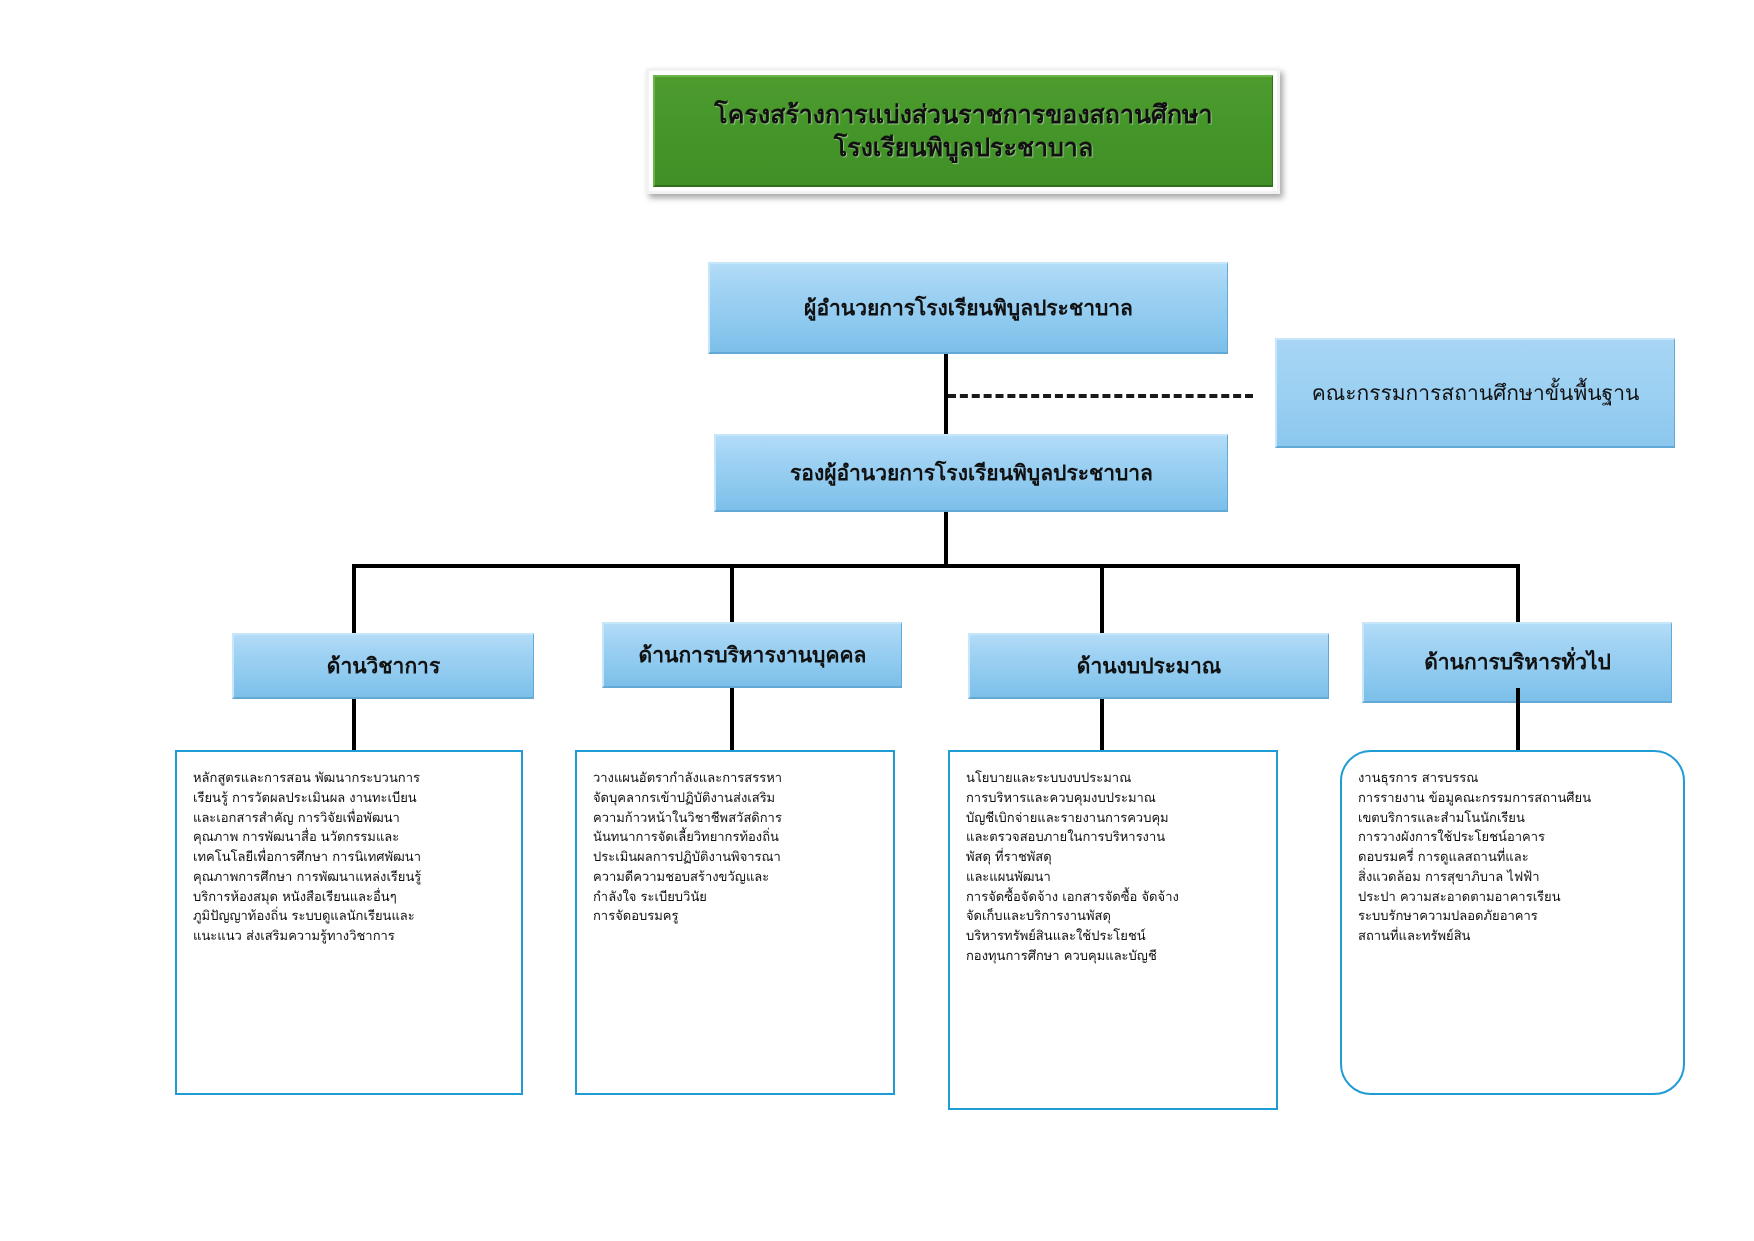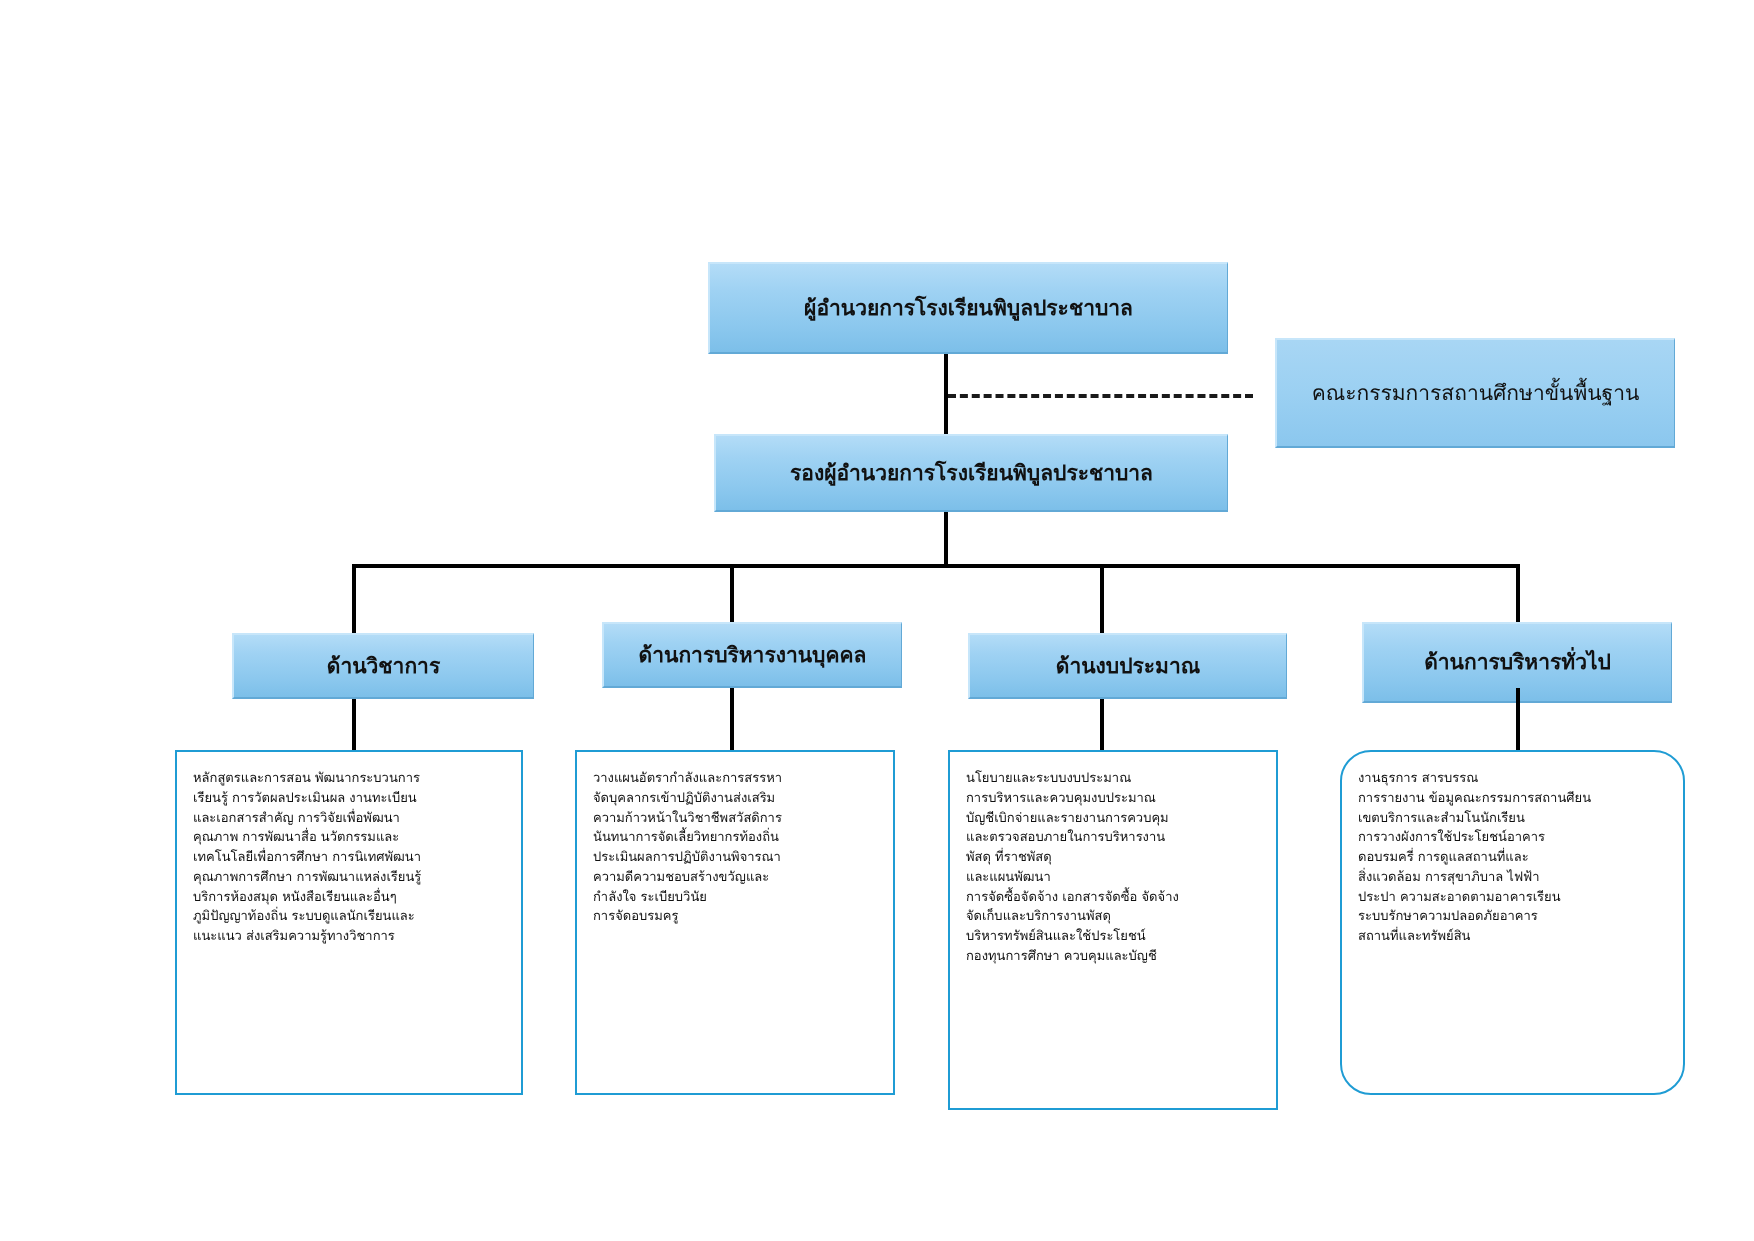--- a/index.html
+++ b/index.html
@@ -80,21 +80,21 @@
     font-weight: normal;
   }
   .node span { display: block; padding: 0 8px; }
 
   #director   { left: 688px;  top: 262px; width: 520px; height: 92px; }
   #deputy     { left: 694px;  top: 434px; width: 514px; height: 78px; }
   #board      { left: 1255px; top: 338px; width: 400px; height: 110px; font-weight: normal; font-size: 21px; }
 
   #dept-0 { left: 212px;  top: 633px; width: 302px; height: 66px; align-items: center; }
   #dept-1 { left: 582px;  top: 622px; width: 300px; height: 66px; }
-  #dept-2 { left: 948px;  top: 633px; width: 319px; height: 66px; }
+  #dept-2 { left: 948px;  top: 633px; width: 361px; height: 66px; }
   #dept-3 { left: 1342px; top: 622px; width: 310px; height: 81px; }
 
   
   .detail {
     position: absolute;
     border: 2px solid #1f9cd4;
     background: #ffffff;
     box-sizing: border-box;
     padding: 16px 14px 10px 16px;
     color: #111111;
@@ -125,20 +125,26 @@
     position: absolute;
     width: 4px;
     background: #000000;
   }
 </style>
 </head>
 <body>
 
 <div id="canvas">
 
+  <div class="title-wrap">
+    <div class="title-box">
+      <div class="title-line">โครงสร้างการแบ่งส่วนราชการของสถานศึกษา</div>
+      <div class="title-line">โรงเรียนพิบูลประชาบาล</div>
+    </div>
+  </div>
 
   <div class="node" id="director">
     <span>ผู้อำนวยการโรงเรียนพิบูลประชาบาล</span>
   </div>
 
   <div class="line vline" style="left:944px; top:354px; height:80px;"></div>
 
   <div class="dashed-h" style="left:948px; top:394px; width:305px;"></div>
 
   <div class="node flat" id="board">

